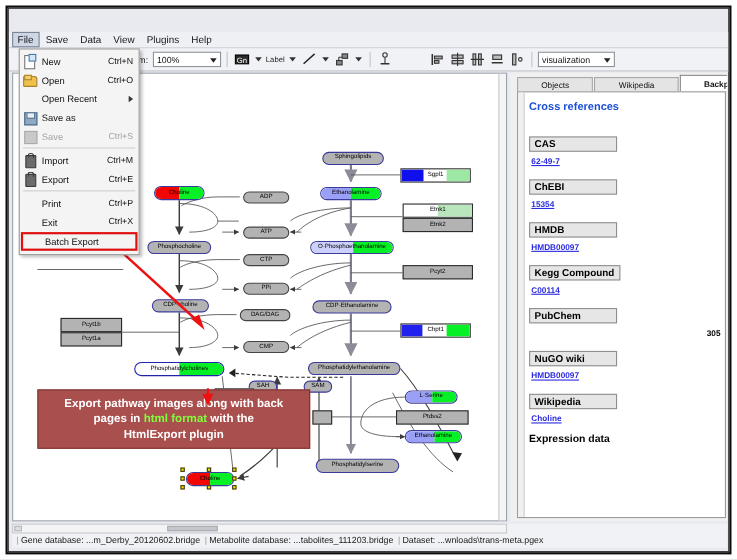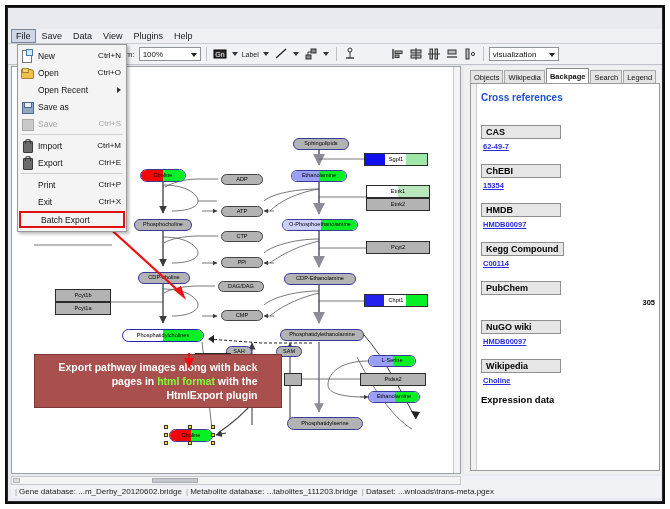--- a/index.html
+++ b/index.html
@@ -240,21 +240,21 @@
 
   
   .tabstrip {
     position: absolute; left: 6px; top: 2px;
     width: 190px; height: 15px;
     display: flex; align-items: flex-end;
   }
   .tab {
     font-size: 7.5px; color: #111;
     height: 13px; line-height: 13px;
-    padding: 0 3px;
+    padding: 0 21px;
     background: #e4e4e4;
     border: 1px solid #a8a8a8;
     border-bottom: none;
     margin-right: 1px;
     white-space: nowrap;
   }
   .tab.sel {
     background: #ffffff;
     height: 15px; line-height: 15px;
     font-weight: bold;
@@ -344,21 +344,21 @@
   .callout {
     position: absolute;
     left: 22px; top: 287px;
     width: 248px; height: 54px;
     background: #a9504e;
     border: 1px solid #7e3533;
     color: #ffffff;
     font-size: 10.5px;
     font-weight: bold;
     display: flex; align-items: center; justify-content: center;
-    text-align: right;
+    text-align: center;
     padding: 6px 6px;
     line-height: 14px;
     z-index: 20;
   }
   .callout .hl { color: #7dff3a; }
   .canvas-scroll-v {
     position: absolute; right: 0; top: 0; width: 9px; height: 408px;
     background: #f4f4f4; border-left: 1px solid #c8cacd;
   }
 </style>

